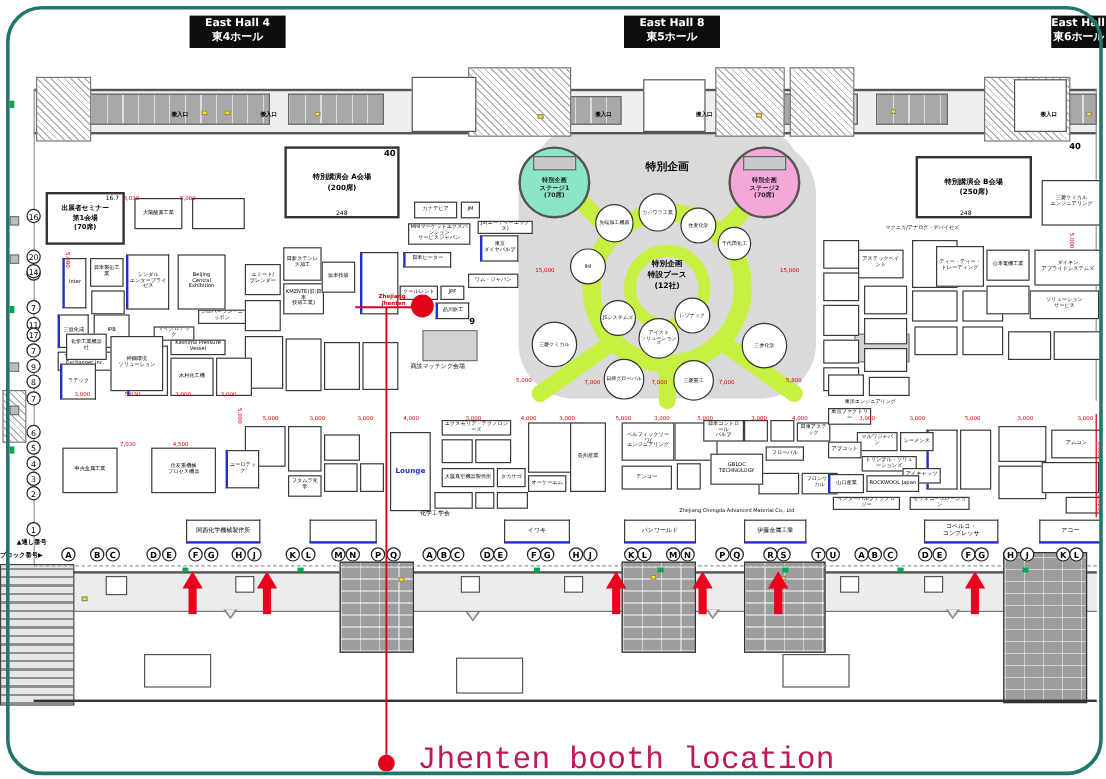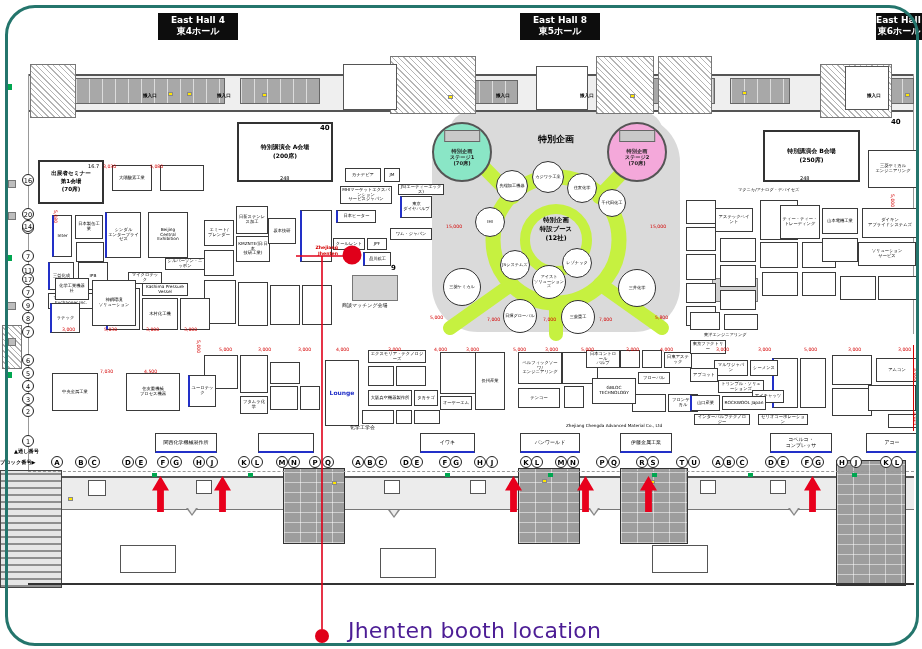--- a/index.html
+++ b/index.html
@@ -56,21 +56,21 @@
   .k{font-size:5px;} .k4{font-size:4.2px;} .k9{font-size:7px;font-weight:bold;}
   .nyuko{font-size:4.6px;font-weight:bold;}
   .dim{z-index:7;color:#d40000;font-size:4.6px;white-space:nowrap;}
   .v{writing-mode:vertical-rl;}
   .hall{background:#0d0d0d;color:#fff;z-index:8;text-align:center;overflow:hidden;padding-top:2px;}
   .hall .en{font-size:9px;font-weight:bold;line-height:11px;white-space:nowrap;}
   .hall .jp{font-size:9px;font-weight:bold;line-height:11px;white-space:nowrap;}
   .arrow{width:17px;height:36px;background:#e8001c;z-index:8;
     clip-path:polygon(50% 0,100% 40%,70% 40%,70% 100%,30% 100%,30% 40%,0 40%);}
   .rowhdr{z-index:8;font-size:5.2px;font-weight:bold;color:#000;white-space:nowrap;}
-  #caption{position:absolute;left:348px;top:618px;font-size:22px;color:#4c1d95;z-index:20;letter-spacing:.2px;}
+  #caption{position:absolute;left:348px;top:618px;font-size:26px;color:#be185d;z-index:20;letter-spacing:.2px;font-family:Liberation Mono, monospace;}
   svg.layer{position:absolute;left:0;top:0;z-index:3;pointer-events:none;}
   svg#marker-layer{z-index:30;}
   .jlabel{z-index:31;color:#d40000;font-size:4.6px;font-weight:bold;text-align:right;line-height:1.2;white-space:pre-line;}
 </style>
 </head>
 <body>
 
 <div id="stage">
   <div class="frame"></div>
 

